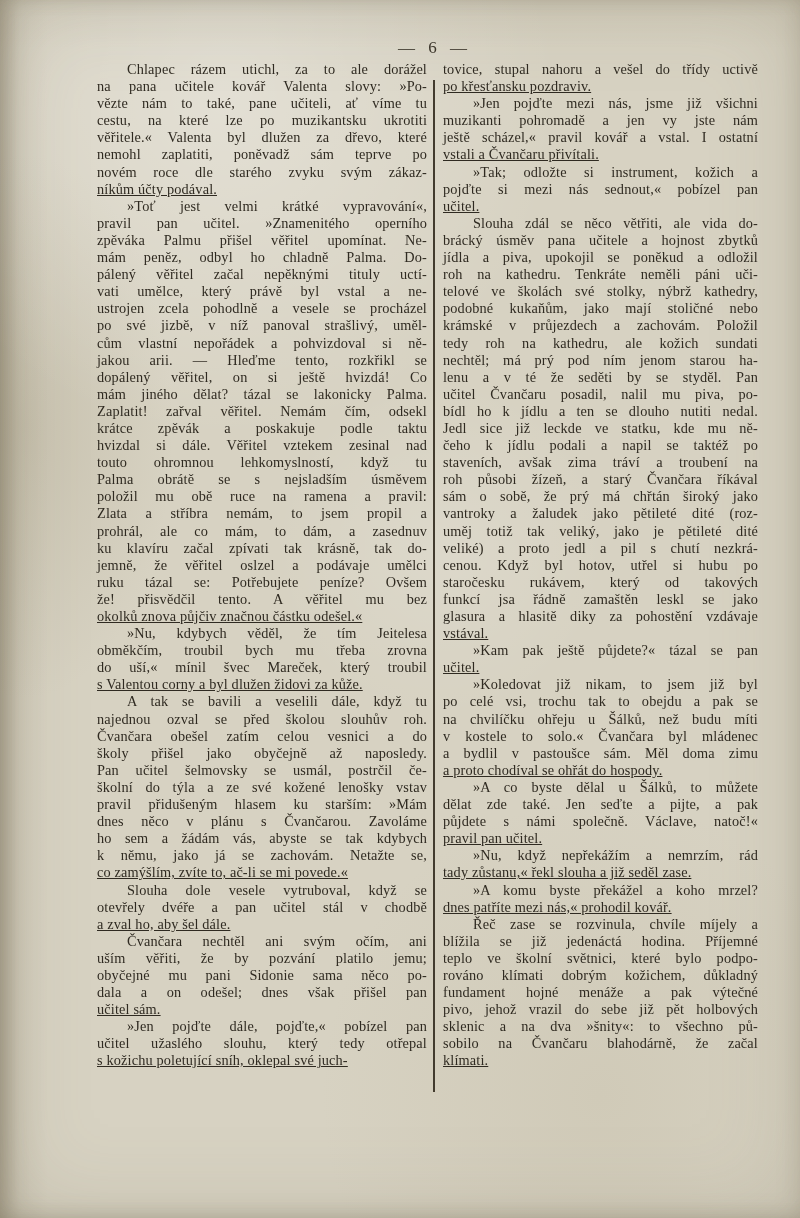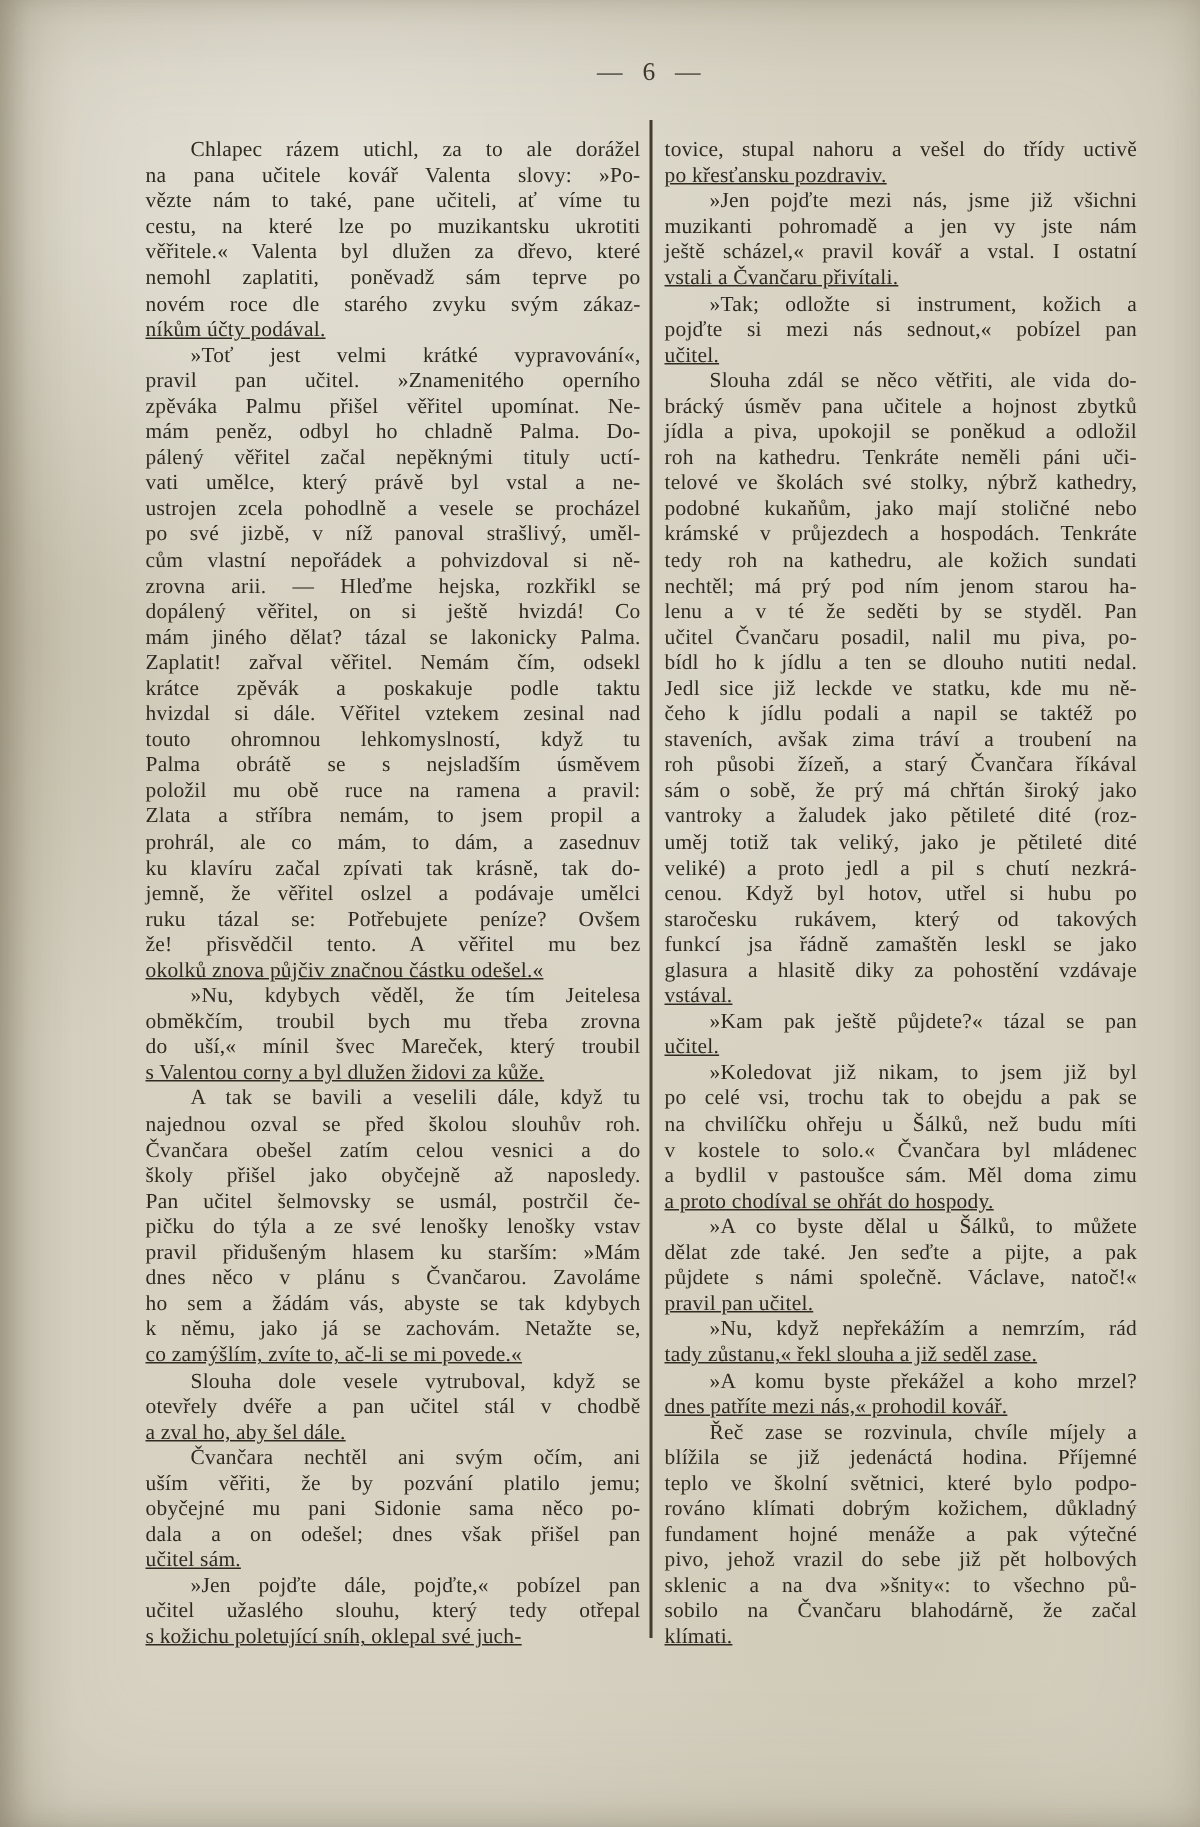--- a/index.html
+++ b/index.html
@@ -30,21 +30,21 @@
     top: 38px; left: 0; width: 800px;
     text-align: center;
     transform: translateX(33px);
     font-size: 17px;
     letter-spacing: 1px;
     word-spacing: 7px;
     color: #3d372c;
   }
   .columns {
     position: absolute;
-    top: 92px; left: 97px;
+    top: 61px; left: 97px;
     display: flex;
   }
   .column {
     color: var(--ink, #2f2a21);
     font-size: 14.3px;
     line-height: 17.1px;
     letter-spacing: 0.15px;
   }
   .column.left  { width: 330px; margin-right: 16px; }
   .column.right { width: 315px; }
@@ -78,21 +78,21 @@
         <div class="line para-end">níkům účty podával.</div>
         <div class="line indent">»Toť jest velmi krátké vypravování«,</div>
         <div class="line">pravil pan učitel. »Znamenitého operního</div>
         <div class="line">zpěváka Palmu přišel věřitel upomínat. Ne-</div>
         <div class="line">mám peněz, odbyl ho chladně Palma. Do-</div>
         <div class="line">pálený věřitel začal nepěknými tituly uctí-</div>
         <div class="line">vati umělce, který právě byl vstal a ne-</div>
         <div class="line">ustrojen zcela pohodlně a vesele se procházel</div>
         <div class="line">po své jizbě, v níž panoval strašlivý, uměl-</div>
         <div class="line">cům vlastní nepořádek a pohvizdoval si ně-</div>
-        <div class="line">zrovna arii. — Hleďme hejska, rozkřikl se</div>
+        <div class="line">jakou arii. — Hleďme tento, rozkřikl se</div>
         <div class="line">dopálený věřitel, on si ještě hvizdá! Co</div>
         <div class="line">mám jiného dělat? tázal se lakonicky Palma.</div>
         <div class="line">Zaplatit! zařval věřitel. Nemám čím, odsekl</div>
         <div class="line">krátce zpěvák a poskakuje podle taktu</div>
         <div class="line">hvizdal si dále. Věřitel vztekem zesinal nad</div>
         <div class="line">touto ohromnou lehkomyslností, když tu</div>
         <div class="line">Palma obrátě se s nejsladším úsměvem</div>
         <div class="line">položil mu obě ruce na ramena a pravil:</div>
         <div class="line">Zlata a stříbra nemám, to jsem propil a</div>
         <div class="line">prohrál, ale co mám, to dám, a zasednuv</div>
@@ -103,21 +103,21 @@
         <div class="line para-end">okolků znova půjčiv značnou částku odešel.«</div>
         <div class="line indent">»Nu, kdybych věděl, že tím Jeitelesa</div>
         <div class="line">obměkčím, troubil bych mu třeba zrovna</div>
         <div class="line">do uší,« mínil švec Mareček, který troubil</div>
         <div class="line para-end">s Valentou corny a byl dlužen židovi za kůže.</div>
         <div class="line indent">A tak se bavili a veselili dále, když tu</div>
         <div class="line">najednou ozval se před školou slouhův roh.</div>
         <div class="line">Čvančara obešel zatím celou vesnici a do</div>
         <div class="line">školy přišel jako obyčejně až naposledy.</div>
         <div class="line">Pan učitel šelmovsky se usmál, postrčil če-</div>
-        <div class="line">pičku do týla a ze své lenošky lenošky vstav</div>
+        <div class="line">školní do týla a ze své kožené lenošky vstav</div>
         <div class="line">pravil přidušeným hlasem ku starším: »Mám</div>
         <div class="line">dnes něco v plánu s Čvančarou. Zavoláme</div>
         <div class="line">ho sem a žádám vás, abyste se tak kdybych</div>
         <div class="line">k němu, jako já se zachovám. Netažte se,</div>
         <div class="line para-end">co zamýšlím, zvíte to, ač-li se mi povede.«</div>
         <div class="line indent">Slouha dole vesele vytruboval, když se</div>
         <div class="line">otevřely dvéře a pan učitel stál v chodbě</div>
         <div class="line para-end">a zval ho, aby šel dále.</div>
         <div class="line indent">Čvančara nechtěl ani svým očím, ani</div>
         <div class="line">uším věřiti, že by pozvání platilo jemu;</div>
@@ -137,21 +137,21 @@
         <div class="line para-end">vstali a Čvančaru přivítali.</div>
         <div class="line indent">»Tak; odložte si instrument, kožich a</div>
         <div class="line">pojďte si mezi nás sednout,« pobízel pan</div>
         <div class="line para-end">učitel.</div>
         <div class="line indent">Slouha zdál se něco větřiti, ale vida do-</div>
         <div class="line">brácký úsměv pana učitele a hojnost zbytků</div>
         <div class="line">jídla a piva, upokojil se poněkud a odložil</div>
         <div class="line">roh na kathedru. Tenkráte neměli páni uči-</div>
         <div class="line">telové ve školách své stolky, nýbrž kathedry,</div>
         <div class="line">podobné kukaňům, jako mají stoličné nebo</div>
-        <div class="line">krámské v průjezdech a hospodách. Tenkráte</div>
+        <div class="line">krámské v průjezdech a zachovám. Položil</div>
         <div class="line">tedy roh na kathedru, ale kožich sundati</div>
         <div class="line">nechtěl; má prý pod ním jenom starou ha-</div>
         <div class="line">lenu a v té že seděti by se styděl. Pan</div>
         <div class="line">učitel Čvančaru posadil, nalil mu piva, po-</div>
         <div class="line">bídl ho k jídlu a ten se dlouho nutiti nedal.</div>
         <div class="line">Jedl sice již leckde ve statku, kde mu ně-</div>
         <div class="line">čeho k jídlu podali a napil se taktéž po</div>
         <div class="line">staveních, avšak zima tráví a troubení na</div>
         <div class="line">roh působi žízeň, a starý Čvančara říkával</div>
         <div class="line">sám o sobě, že prý má chřtán široký jako</div>

